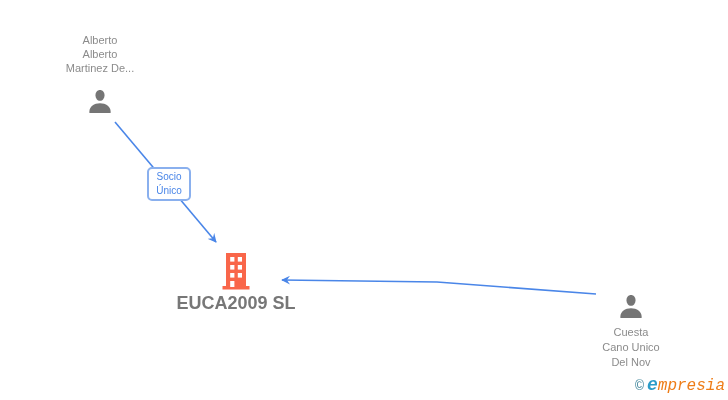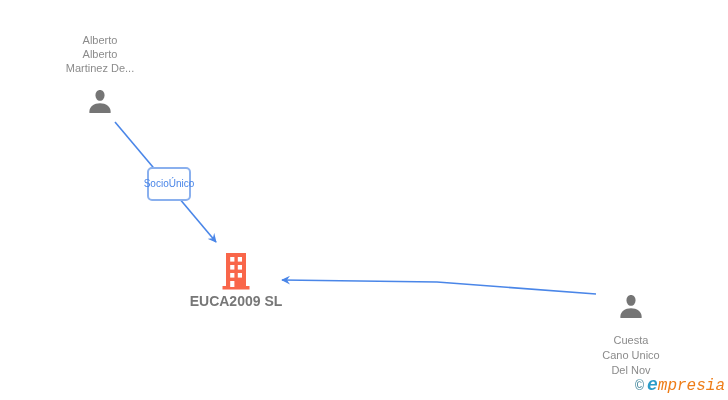--- a/index.html
+++ b/index.html
@@ -46,44 +46,45 @@
     white-space: nowrap;
   }
   .node .name span { display: block; }
   .person-icon svg {
     display: block;
     width: 30px;
     height: 30px;
     fill: var(--color-person-icon, #757575);
   }
   .node-p1 .person-icon { margin-top: 11px; }
-  .node-p2 .name { margin-top: 12px; line-height: 15px; }
+  .node-p2 .name { margin-top: 4px; line-height: 15px; }
   .building-icon svg {
     display: block;
     width: 30px;
     height: 38px;
   }
   .building-icon .solid { fill: var(--color-building-icon, #f9664a); }
   .building-icon .win { fill: #ffffff; }
   .company-label {
     margin-top: 3px;
-    font-size: 14px;
+    font-size: 18px;
     font-weight: bold;
     color: var(--color-company-text, #777777);
     white-space: nowrap;
   }
   .edge-label {
     position: absolute;
     width: 44px;
     height: 34px;
     box-sizing: border-box;
     background: #ffffff;
     border: 2px solid var(--color-edge-label-border, #8ab0ee);
     border-radius: 5px;
     display: flex;
+    flex-direction: column;
     align-items: center;
     justify-content: center;
     font-size: 10px;
     line-height: 14px;
     color: var(--color-edge-label-text, #4a86e8);
     text-align: center;
   }
   .edge-label span { display: block; white-space: nowrap; }
   .logo {
     position: absolute;

